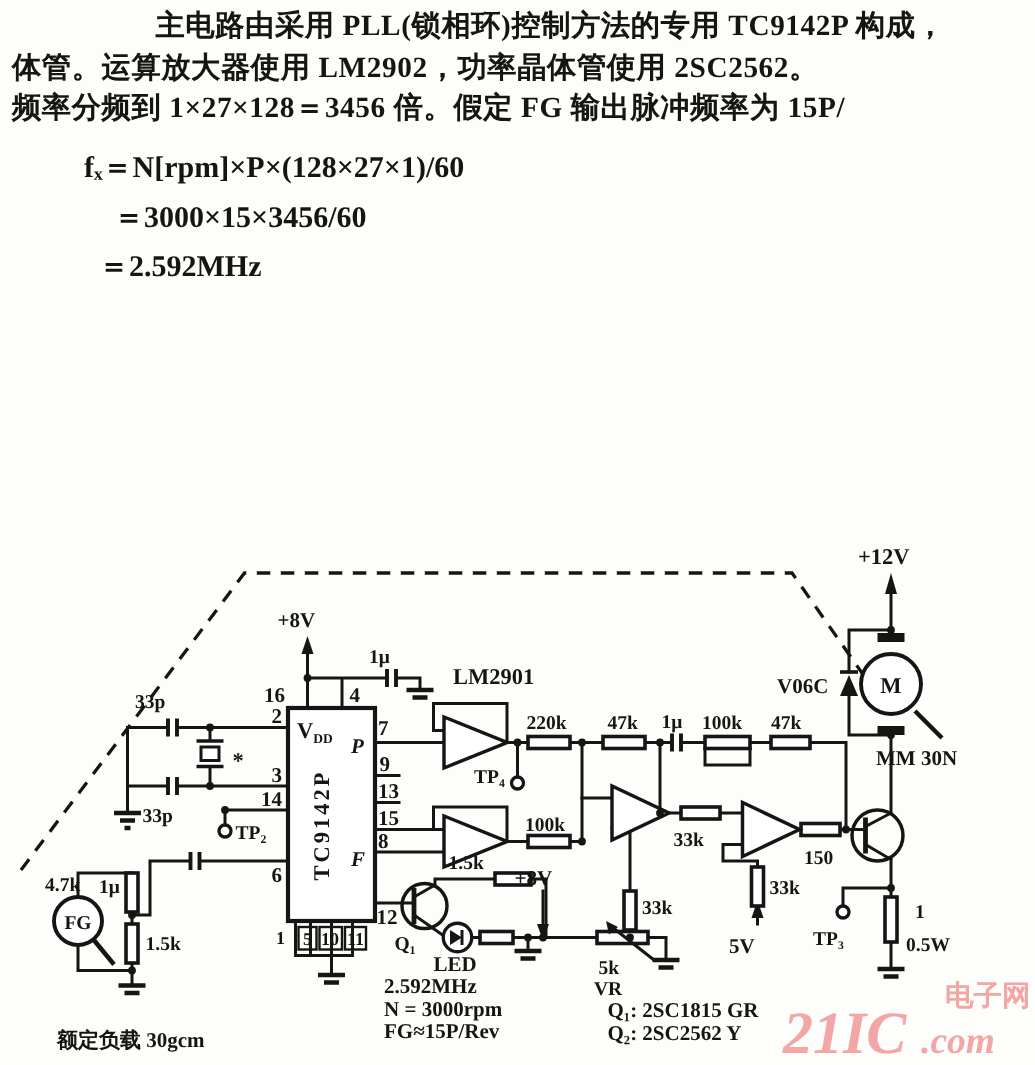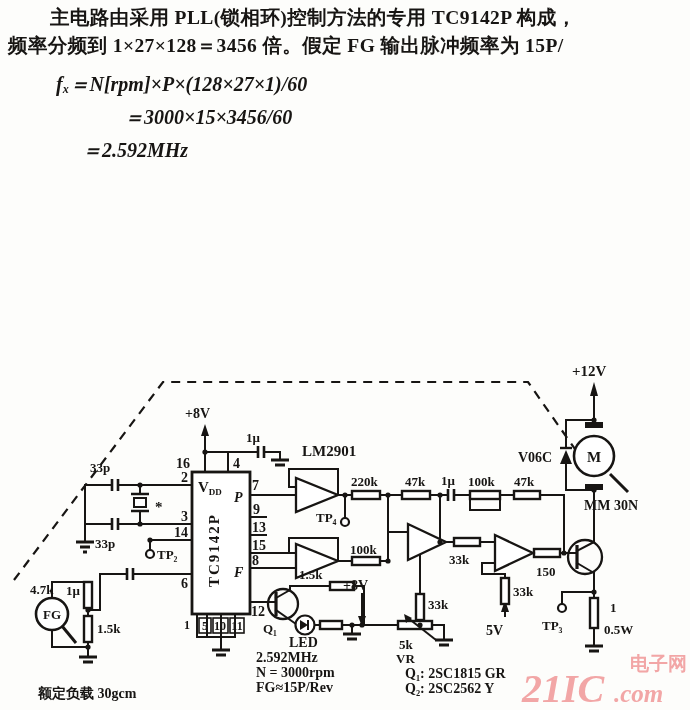--- a/index.html
+++ b/index.html
@@ -3,40 +3,41 @@
 <meta charset="utf-8">
 <style>
   html,body{margin:0;padding:0;}
   body{
     width:690px;height:710px;position:relative;overflow:hidden;
     background:#fdfdfb;color:#171513;
     font-family:"Liberation Serif", serif;
   }
   .text-block{position:absolute;top:4px;left:8px;width:676px;}
   .cn{font-size:19.5px;line-height:27.5px;font-weight:bold;margin:0;white-space:pre;letter-spacing:.4px;}
-  .indent{text-indent:2.15em;}
-  .formula{font-size:20px;font-style:italic;font-weight:bold;margin:0;line-height:33px;white-space:pre;}
+  .indent{text-indent:2.15em;text-align:center;}
+  .formula{font-size:20px;font-weight:bold;margin:0;line-height:33px;white-space:pre;}
   .f1{margin-left:48px;margin-top:9px;}
-  .f2{margin-left:116px;}
-  .f3{margin-left:74px;}
+  .f2{margin-left:68px;}
+  .f3{margin-left:58px;}
   svg.schematic{position:absolute;top:352px;left:0;}
   .lb{font:bold 13px "Liberation Serif",serif;fill:#171513;}
   .lb12{font:bold 12px "Liberation Serif",serif;fill:#171513;}
   .lb14{font:bold 14px "Liberation Serif",serif;fill:#171513;}
   .lb15{font:bold 15px "Liberation Serif",serif;fill:#171513;}
   .it{font-style:italic;}
   .wm-big{font:italic bold 40px "Liberation Serif",serif;}
   .wm-com{font:italic bold 25px "Liberation Serif",serif;}
   .wm-cn{font:bold 19px "Liberation Serif",serif;}
 </style>
 </head>
 <body>
 
 <div class="text-block">
   <p class="cn indent">主电路由采用 PLL(锁相环)控制方法的专用 TC9142P 构成，</p>
+  <p class="cn">体管。运算放大器使用 LM2902，功率晶体管使用 2SC2562。</p>
   <p class="cn">频率分频到 1×27×128＝3456 倍。假定 FG 输出脉冲频率为 15P/</p>
   <p class="formula f1">fₓ＝N[rpm]×P×(128×27×1)/60</p>
   <p class="formula f2">＝3000×15×3456/60</p>
   <p class="formula f3">＝2.592MHz</p>
 </div>
 
 <svg class="schematic" width="690" height="358" viewBox="0 0 690 358">
 
   <polyline points="14,228 163,30 528,30 577,100" fill="none" stroke="#171513" stroke-width="2.2" stroke-dasharray="9 7"></polyline>
 

